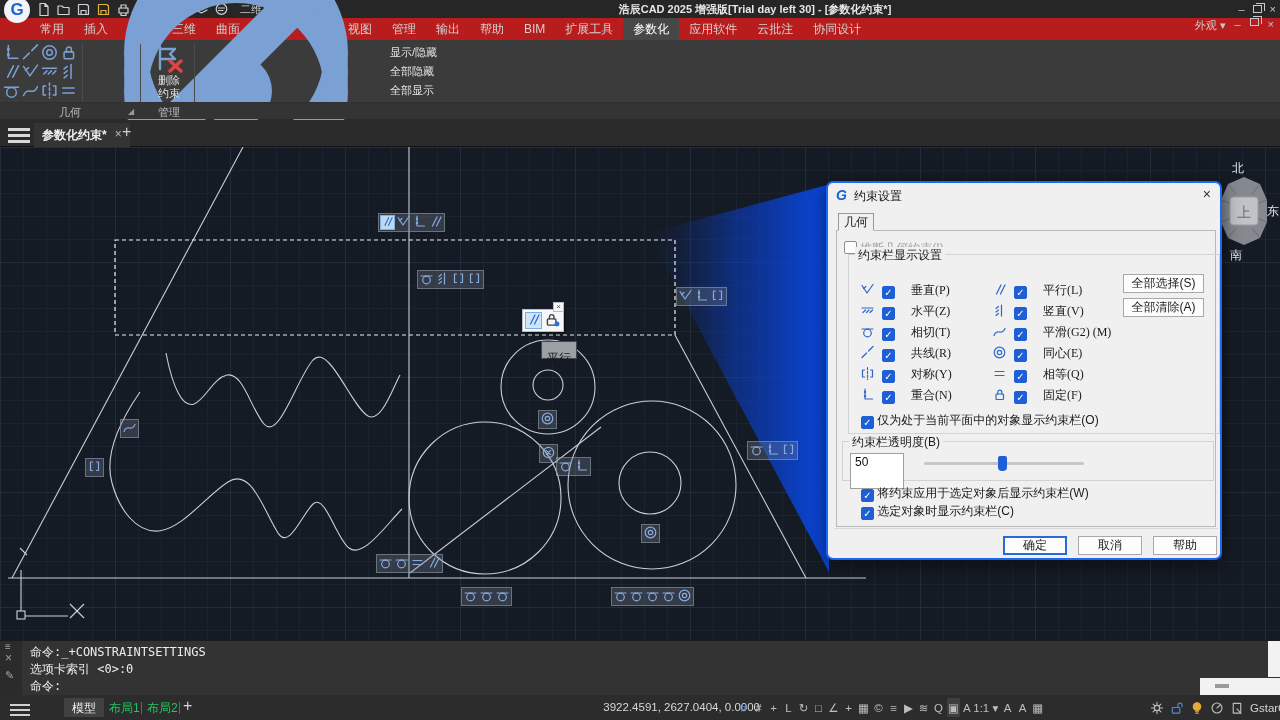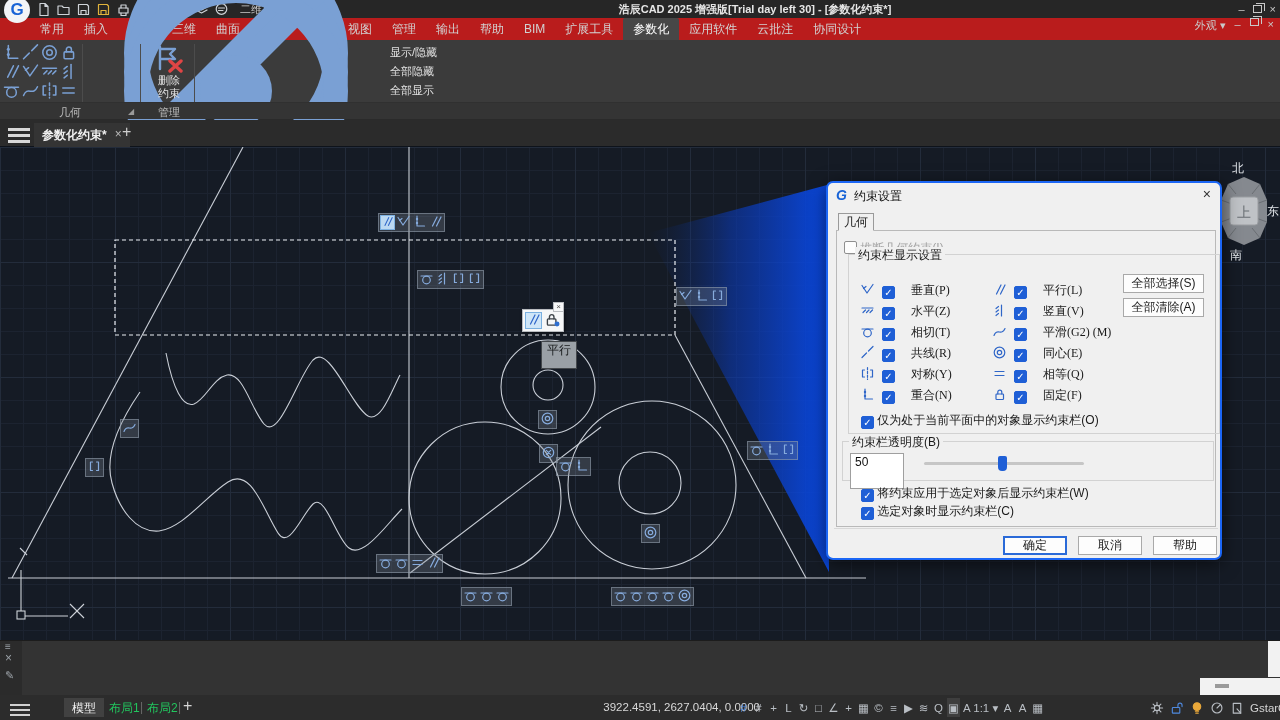--- a/index.html
+++ b/index.html
@@ -59,21 +59,21 @@
       repeating-linear-gradient(to bottom, #1c2330 0 1px, transparent 1px 23px);
   }
   .canvas svg.draw { position:absolute; left:0; top:0; z-index:2; }
   .badge { position:absolute; z-index:5; display:flex; gap:1px; padding:1px; background:rgba(125,136,150,0.30); border:1px solid rgba(150,162,176,0.55); }
   .badge .bi { width:15px; height:15px; display:flex; align-items:center; justify-content:center; color:#86abdd; }
   .badge .bi.on { background:#bcd9f2; border:1px solid #7fb2e2; color:#2f66c8; }
   .minibar { position:absolute; z-index:6; background:#f6f7f8; border:1px solid #b9bcc0; box-shadow:1px 1px 3px rgba(0,0,0,.5); display:flex; gap:2px; padding:2px; }
   .minibar .bi { width:17px; height:17px; display:flex; align-items:center; justify-content:center; color:#3c4248; }
   .minibar .bi.on { background:#cfe6f8; border:1px solid #7ab0e0; color:#2f66c8; }
   .minibar .mclose { position:absolute; right:-1px; top:-8px; width:11px; height:10px; background:#f6f7f8; border:1px solid #b9bcc0; color:#555; font-size:8px; line-height:8px; text-align:center; }
-  .cn-tooltip { position:absolute; z-index:6; background:#9aa0a6; border:1px solid #43474b; color:#17191b; font-size:12px; padding:0 5px; height:28px; line-height:16px; }
+  .cn-tooltip { position:absolute; z-index:6; background:#9aa0a6; border:1px solid #43474b; color:#17191b; font-size:12px; padding:8px 5px; height:17px; line-height:16px; }
 
   
   .viewcube { position:absolute; left:1206px; top:161px; width:74px; height:104px; z-index:6; }
 
   
   .dialog { position:absolute; left:826px; top:181px; width:396px; height:379px; background:#f0f0f0; border:2px solid #1b66f5; border-radius:7px; z-index:20; box-shadow:0 4px 18px rgba(0,0,0,.55); color:#1a1a1a; }
   .dlg-title { position:absolute; left:0; top:0; width:100%; height:24px; }
   .dlg-logo { position:absolute; left:8px; top:4px; color:#1863d6; font-weight:bold; font-size:14px; font-style:italic; }
   .dlg-title-text { position:absolute; left:26px; top:5px; font-size:12px; color:#111; }
   .dlg-close { position:absolute; right:9px; top:3px; font-size:14px; color:#333; }
@@ -761,20 +761,25 @@
           </svg>
         </span><span class="cb" style="margin-left: 7px;"></span><span class="lbl">固定(F)</span></div>
     </div>
 
   <div class="cmd">
     <div class="cmd-gutter">
       <span class="g" style="top:0px; font-size:10px;">≡</span>
       <span class="g" style="top:10px;">×</span>
       <span class="g" style="top:28px; font-size:11px;">✎</span>
     </div>
+    <div class="cmd-lines">
+      <div>命令:_+CONSTRAINTSETTINGS</div>
+      <div>选项卡索引 &lt;0&gt;:0</div>
+      <div>命令:</div>
+    </div>
     <div class="cmd-hscroll">
         <div class="grip"></div>
       </div>
     <div class="cmd-vscroll"></div>
   </div>
 
   <div class="status">
     <div class="st-ham">
         <div></div>
         <div></div>

